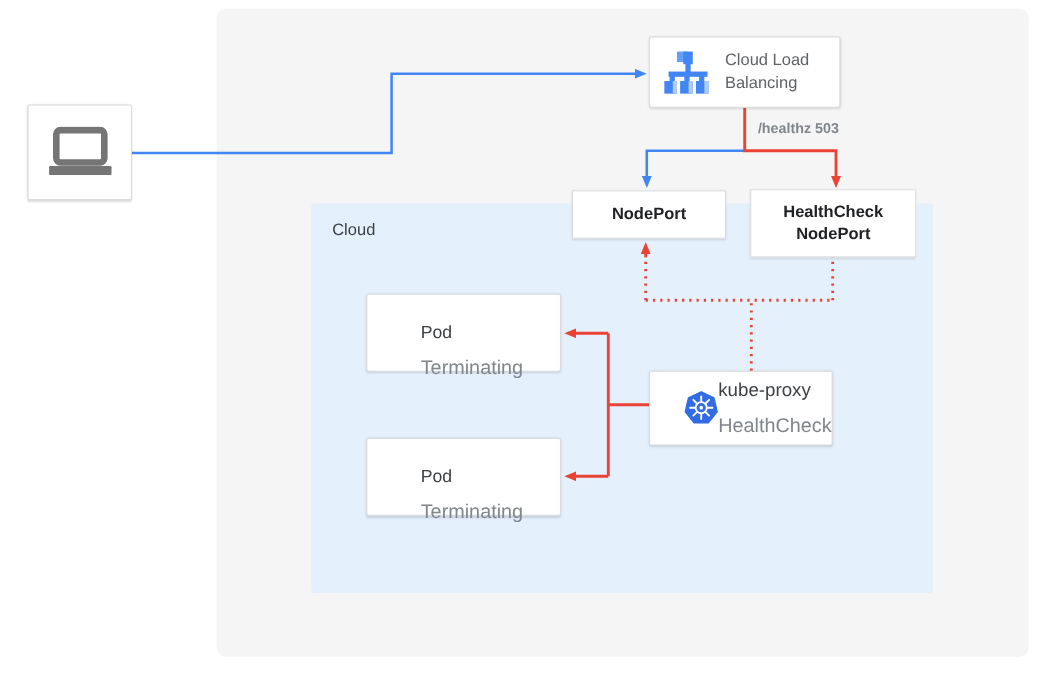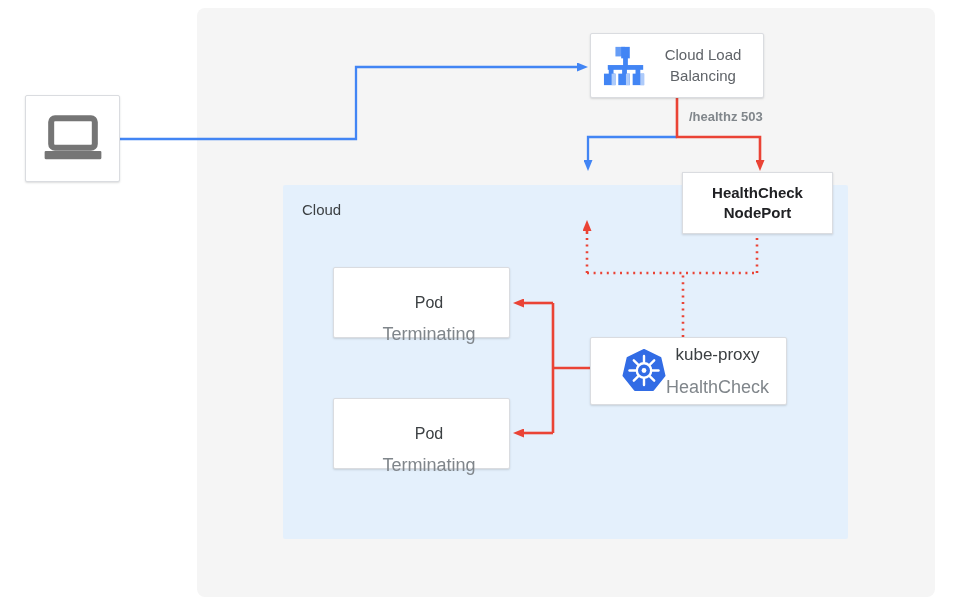--- a/index.html
+++ b/index.html
@@ -15,21 +15,21 @@
   .wires{position:absolute;left:0;top:0;z-index:2;}
   .stroke-blue{stroke:var(--blue);fill:none;}
   .stroke-red{stroke:var(--red);fill:none;}
   .fill-blue{fill:var(--blue);}
   .fill-red{fill:var(--red);}
   .w-blue{stroke-width:2.3;}
   .w-red{stroke-width:2.6;}
   .dotted{stroke-dasharray:2 4.6;}
 
   .node-card{position:absolute;background:#fff;border:1px solid var(--box-border);
-         box-sizing:border-box;z-index:3;box-shadow:0 1px 2px rgba(60,64,67,.18);text-align:center;}
+         box-sizing:border-box;z-index:3;box-shadow:0 1px 2px rgba(60,64,67,.18);}
 
   .laptop-card{left:25px;top:95px;width:95px;height:87px;border-radius:2px;
          display:flex;align-items:center;justify-content:center;}
 
   .clb-card{left:590px;top:33px;width:174px;height:65px;border-radius:2px;
          display:flex;align-items:center;gap:12px;padding:0 10px 0 12px;}
   .clb-title{font-size:15px;line-height:1.35;color:var(--text-gray);width:88px;}
 
   .port-card{display:flex;align-items:center;justify-content:center;text-align:center;
          font-weight:bold;font-size:15px;color:var(--text-dark);line-height:1.35;}
@@ -37,21 +37,21 @@
   .hcnp-card{left:682px;top:172px;width:151px;height:62px;}
   .hcnp-card span{display:block;width:118px;}
 
   .pod-card{width:177px;height:71px;border-radius:2px;display:flex;align-items:center;
          gap:26px;padding-left:15px;flex-direction:column;}
   .pod1{left:333px;top:267px;}
   .pod2{left:333px;top:398px;}
   .card-title{font-size:16px;color:var(--text-body);}
   .card-sub{font-size:18px;color:var(--text-muted);margin-top:12px;}
 
-  .kproxy-card{left:590px;top:337px;width:197px;height:68px;border-radius:2px;
+  .kproxy-card{left:590px;top:337px;width:167px;height:68px;border-radius:2px;
          display:flex;align-items:center;padding-left:31px;}
   .kproxy-card .card-title{font-size:17px;}
 
   .healthz{position:absolute;left:689px;top:109px;font-size:13px;font-weight:bold;
          color:var(--text-muted);z-index:3;}
 
   .icon{display:block;}
 </style>
 </head>
 <body>
@@ -106,20 +106,23 @@
       <rect x="16" y="29" width="12" height="12" fill="var(--lb-blue)"></rect>
       <rect x="24" y="29" width="4" height="12" fill="var(--lb-blue-light)"></rect>
       <rect x="31" y="29" width="12" height="12" fill="var(--lb-blue)"></rect>
       <rect x="39" y="29" width="4" height="12" fill="var(--lb-blue-light)"></rect>
     </svg>
     <div class="clb-title">Cloud Load Balancing</div>
   </div>
 
   <div class="healthz">/healthz 503</div>
 
+  <div class="node-card port-card nodeport-card">
+    <span>NodePort</span>
+  </div>
 
   <div class="node-card port-card hcnp-card">
     <span>HealthCheck NodePort</span>
   </div>
 
   <div class="node-card pod-card pod1">
     <svg class="icon" width="39" height="39" viewBox="0 0 44 44">
       <polygon points="22,1 38.4,8.9 42.5,26.7 31.1,40.9 12.9,40.9 1.5,26.7 5.6,8.9" fill="var(--k8s-blue)" stroke="var(--k8s-blue)" stroke-width="2" stroke-linejoin="round"></polygon>
       <g stroke="#fff" stroke-width="2.4" fill="none" stroke-linecap="round">
         <circle cx="22" cy="21.5" r="7.2"></circle>

